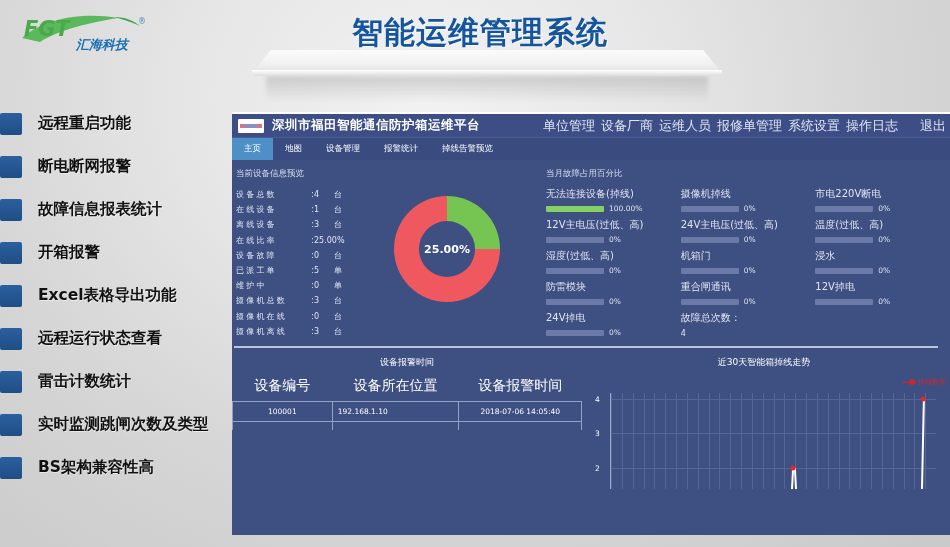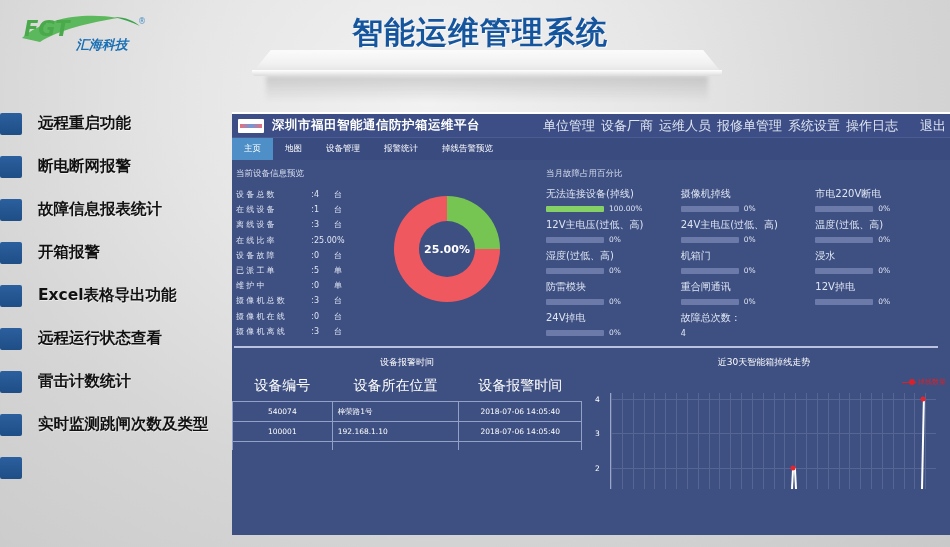--- a/index.html
+++ b/index.html
@@ -414,20 +414,21 @@
   <div class="bullet-row">
     <div class="bullet-sq"></div>
     <div class="bullet-txt">雷击计数统计</div>
   </div>
   <div class="bullet-row">
     <div class="bullet-sq"></div>
     <div class="bullet-txt">实时监测跳闸次数及类型</div>
   </div>
   <div class="bullet-row">
     <div class="bullet-sq"></div>
+    <div class="bullet-txt">BS架构兼容性高</div>
   </div>
 </div>
 
 <div class="app">
 
   <div class="app-topbar">
     <div class="mini-logo"></div>
     <div class="app-name">深圳市福田智能通信防护箱运维平台</div>
     <div class="topnav">
       <span>单位管理</span>
@@ -681,25 +682,20 @@
         <div class="section-title">设备报警时间</div>
         <table class="dev-table">
           <thead>
             <tr>
               <th>设备编号</th>
               <th>设备所在位置</th>
               <th>设备报警时间</th>
             </tr>
           </thead>
           <tbody>
-            <tr>
-              <td class="c-id">540074</td>
-              <td class="c-loc">梓荣路1号</td>
-              <td class="c-time">2018-07-06 14:05:40</td>
-            </tr>
             <tr>
               <td class="c-id">100001</td>
               <td class="c-loc">192.168.1.10</td>
               <td class="c-time">2018-07-06 14:05:40</td>
             </tr>
             <tr class="partial">
               <td class="c-id"></td>
               <td class="c-loc"></td>
               <td class="c-time"></td>
             </tr>

